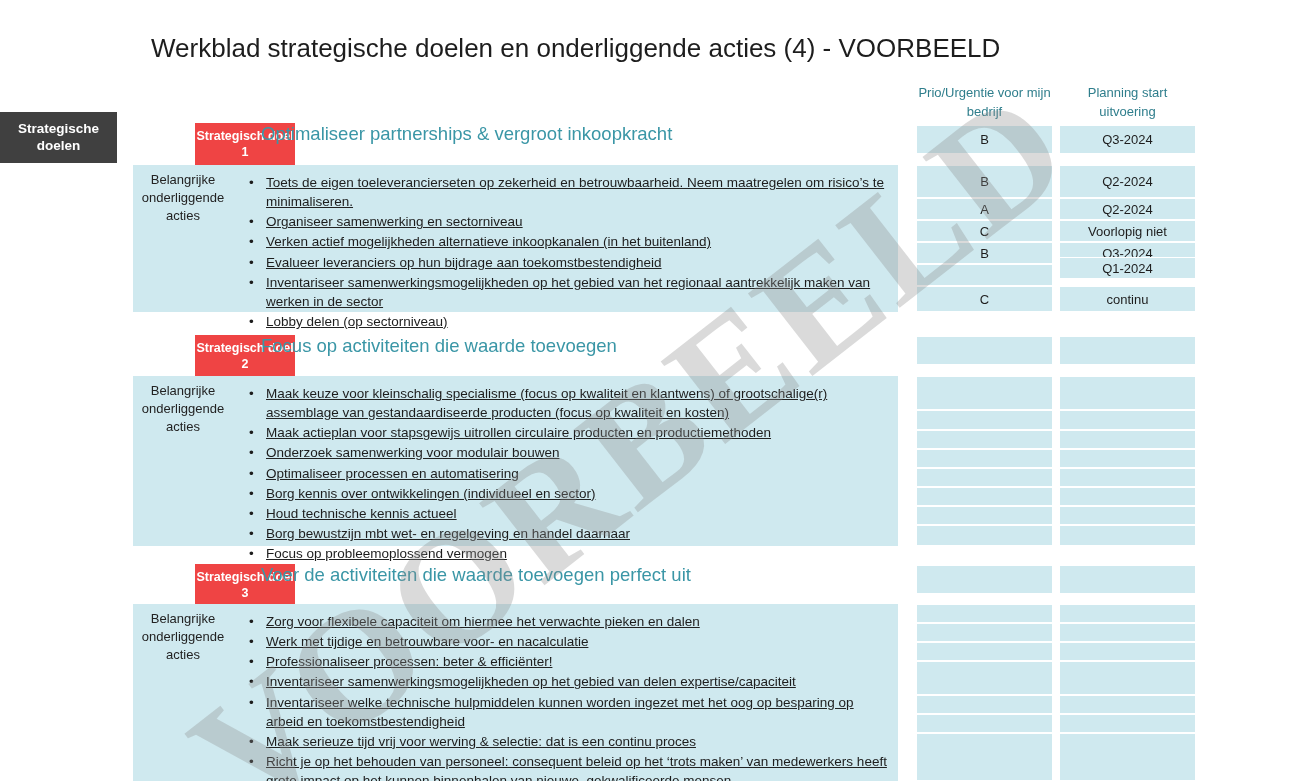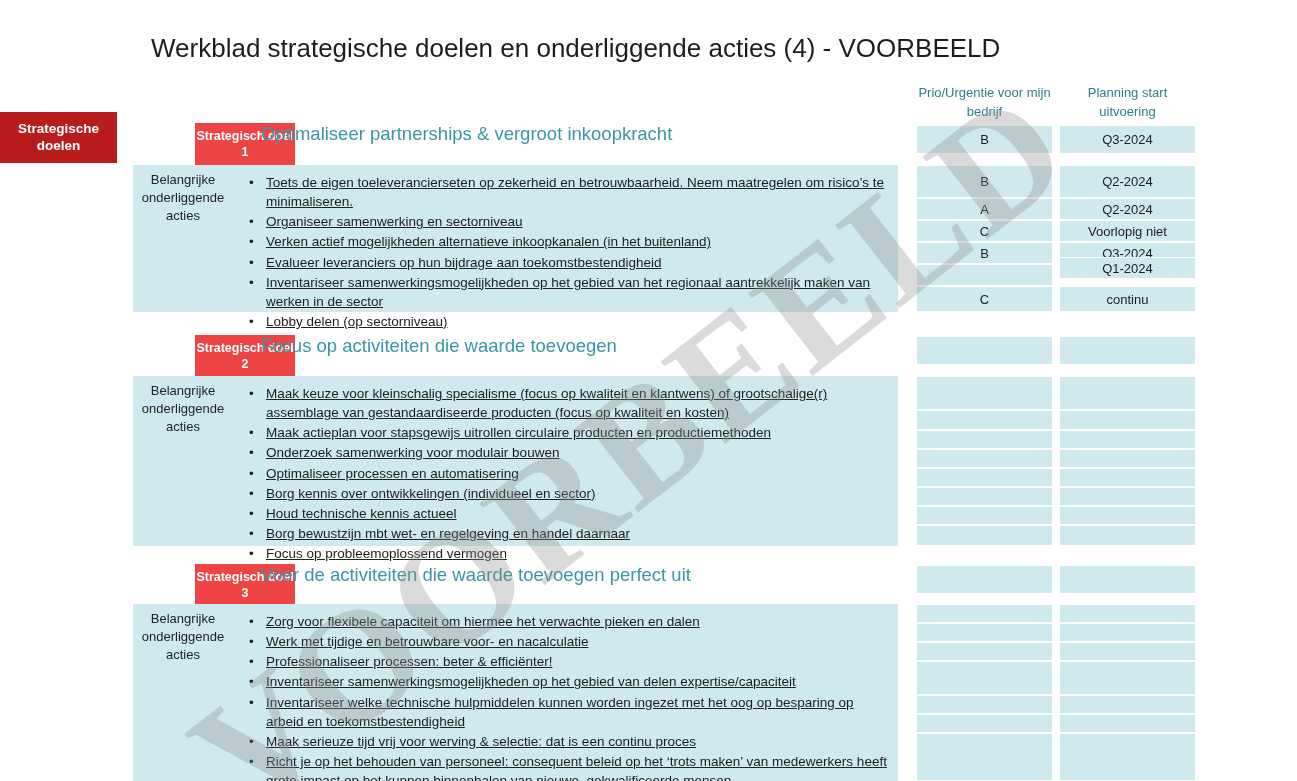--- a/index.html
+++ b/index.html
@@ -16,21 +16,21 @@
     color: #222222;
   }
 
   
   .side-tab {
     position: absolute;
     left: 0;
     top: 112px;
     width: 117px;
     height: 51px;
-    background: #b91c1c;
+    background: #404040;
     color: #ffffff;
     font-size: 13.5px;
     font-weight: bold;
     display: flex;
     align-items: center;
     justify-content: center;
     text-align: center;
     line-height: 1.25;
   }
 

